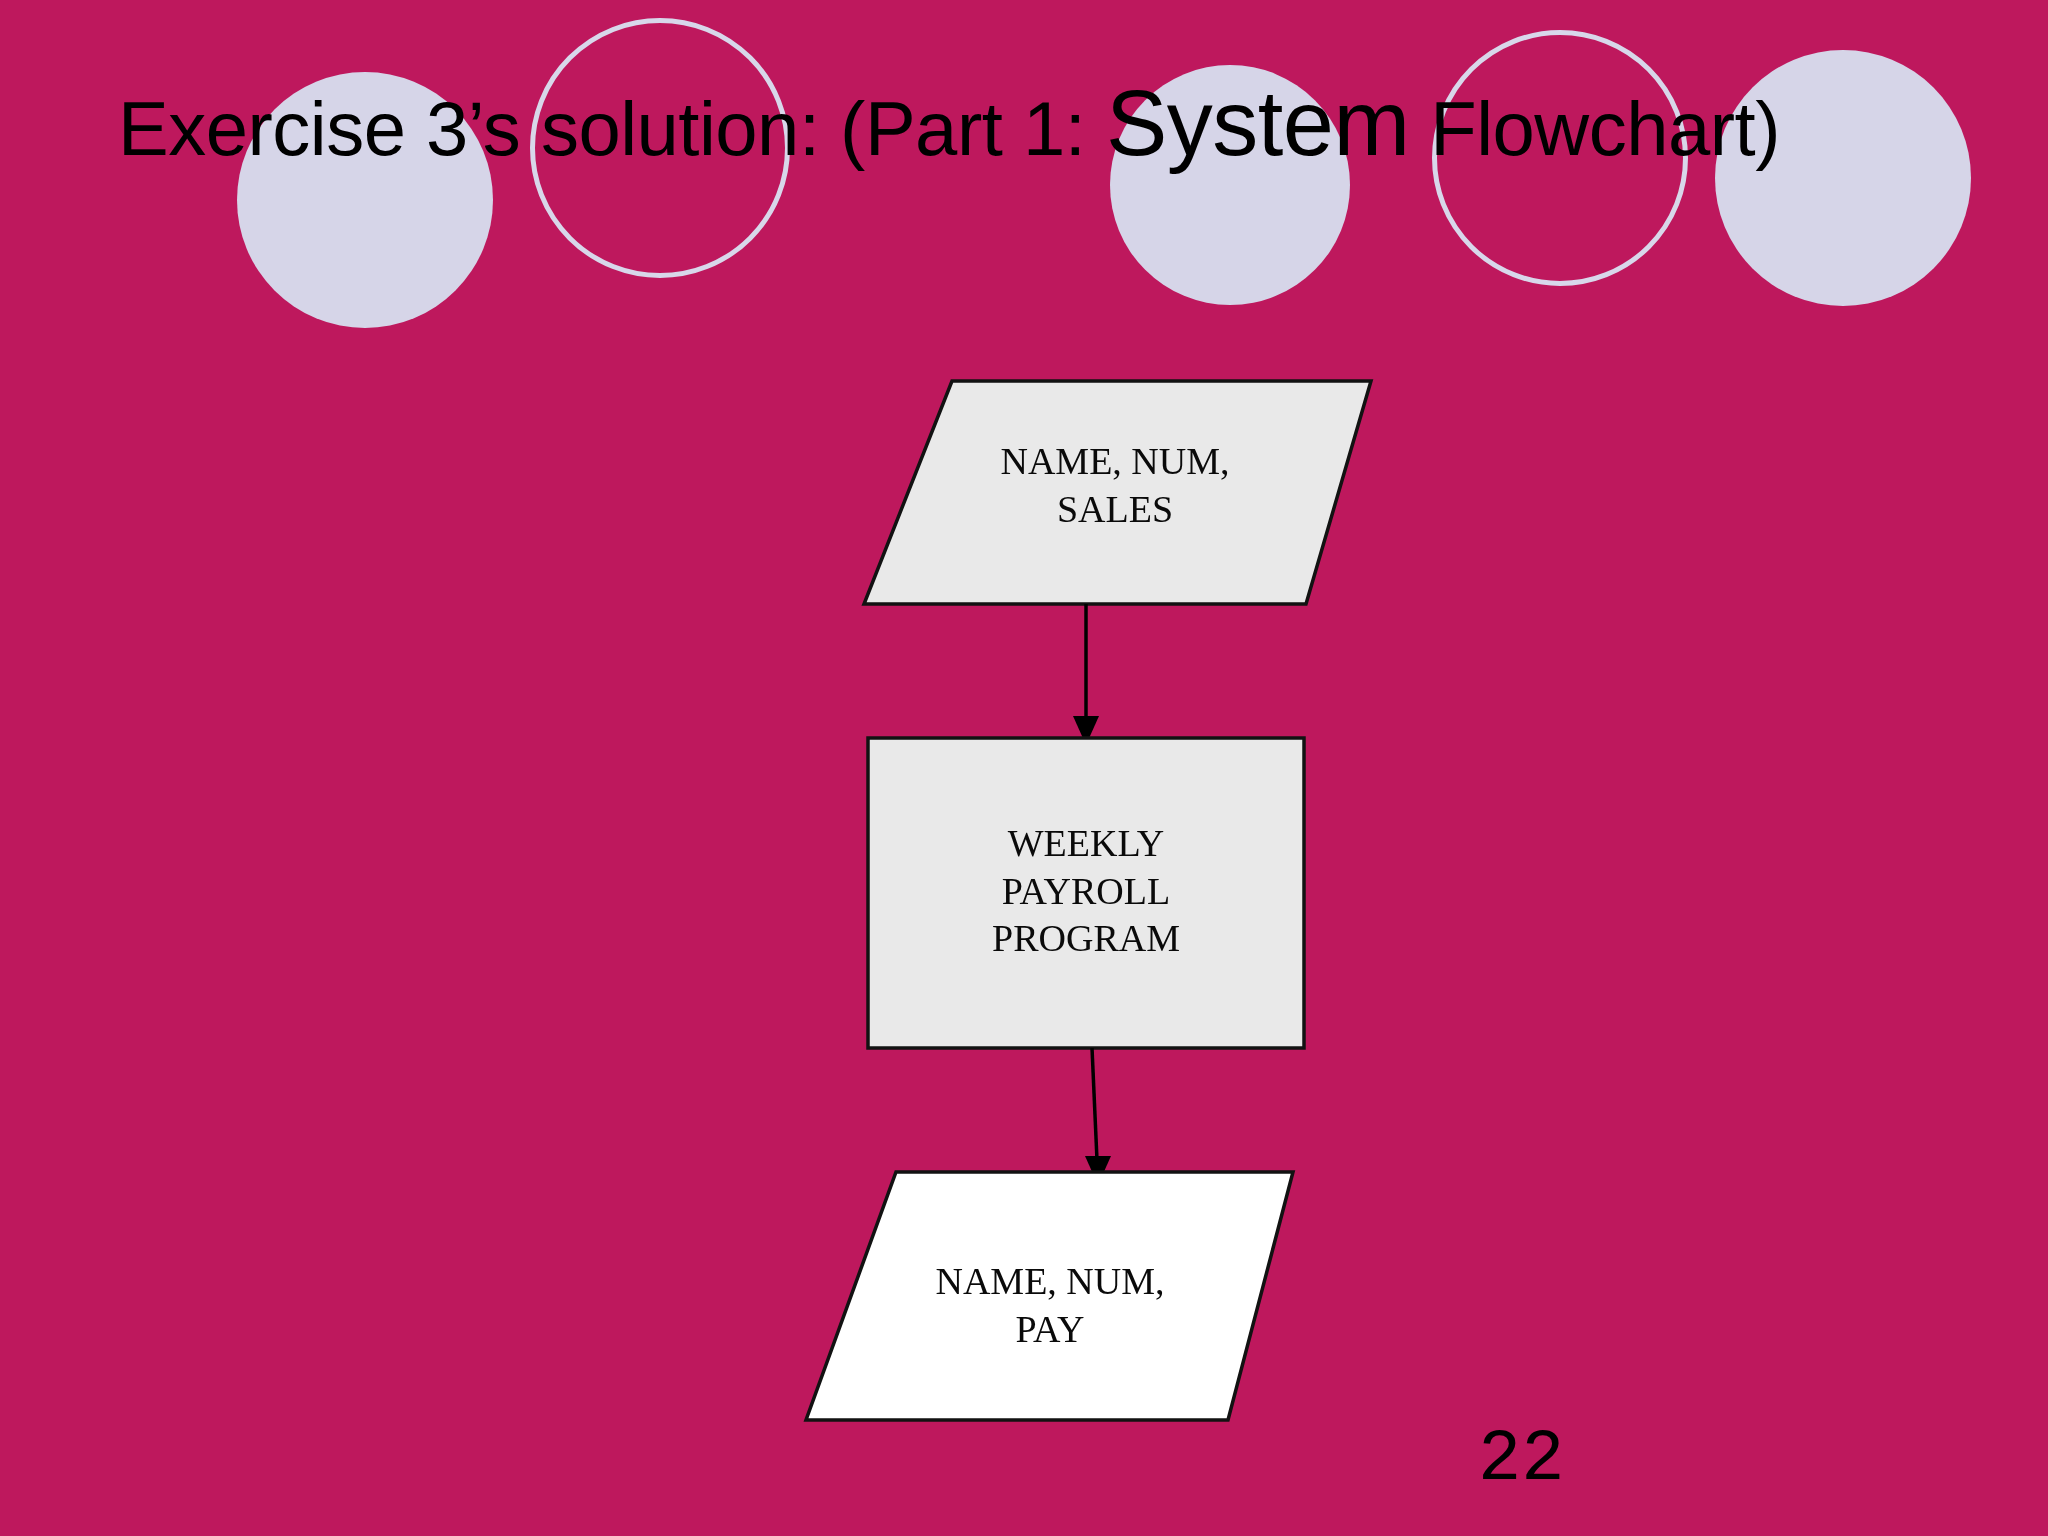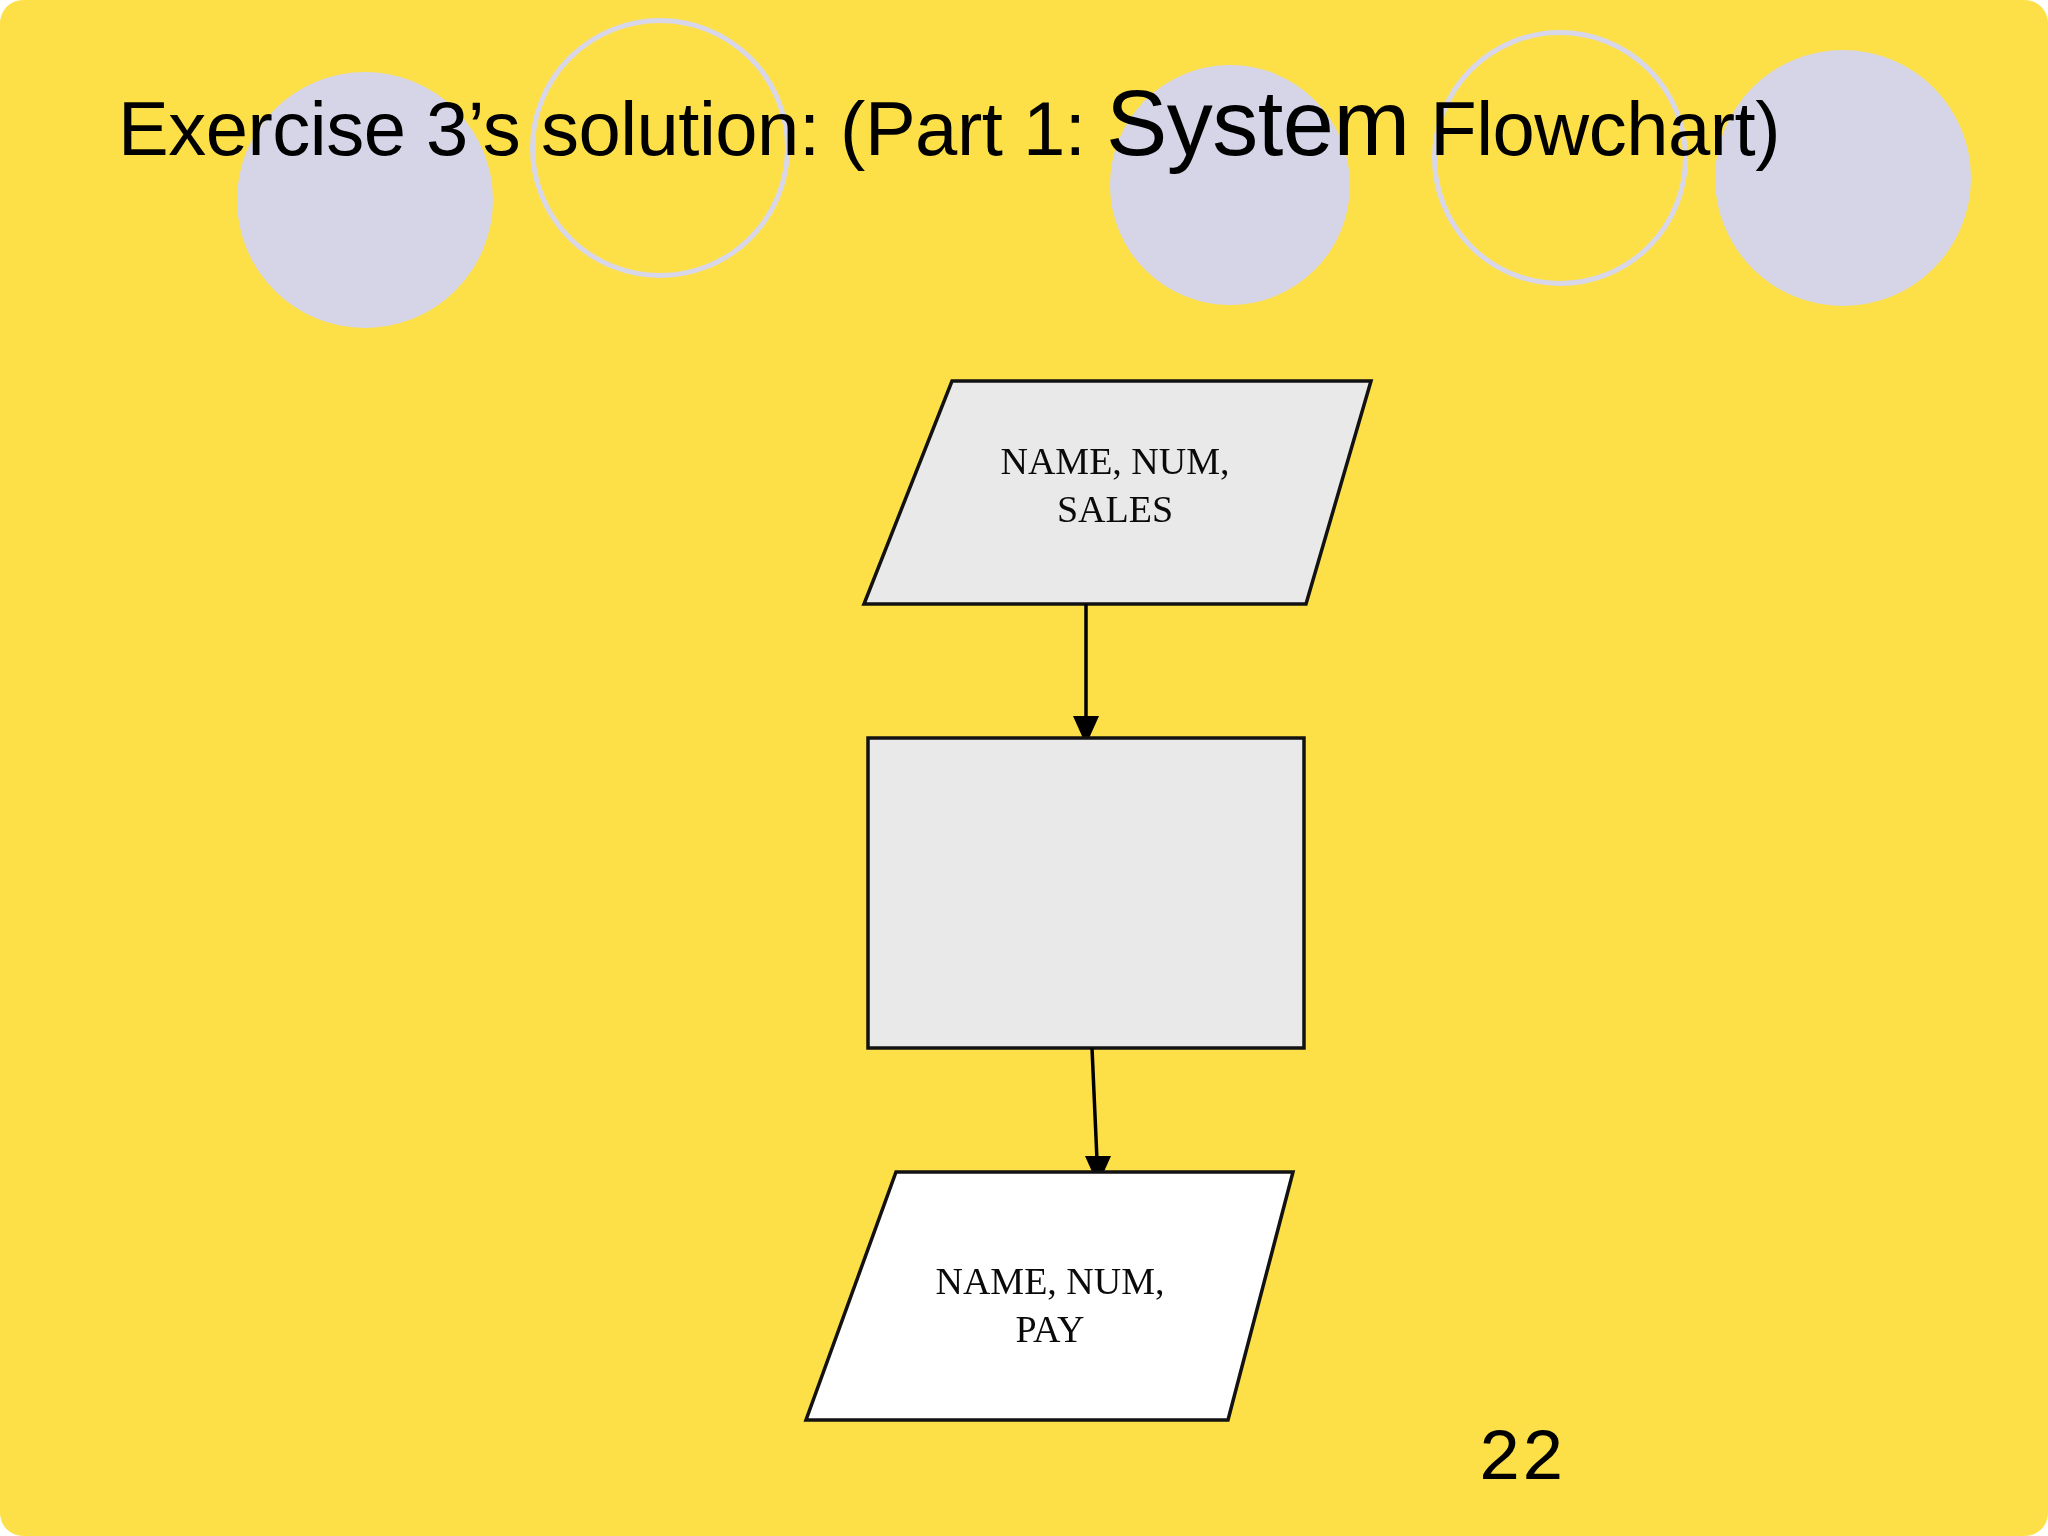--- a/index.html
+++ b/index.html
@@ -13,22 +13,21 @@
     position: relative;
     overflow: hidden;
     font-family: "Liberation Sans", sans-serif;
     -webkit-font-smoothing: antialiased;
   }
 
   
   #slide {
     position: absolute;
     inset: 0;
-    background: #fde047;
-    border-radius: 23px;
+    background: #be185d;
   }
 
   
   #deco-band {
     position: absolute;
     left: 0;
     top: 0;
     width: 2048px;
     height: 340px;
     pointer-events: none;
@@ -131,20 +130,23 @@
 
       <line x1="1092" y1="1048" x2="1097" y2="1160" stroke="#000000" stroke-width="3.5"></line>
       <polygon points="1085,1156 1111,1156 1098,1185" fill="#000000"></polygon>
 
       <polygon points="896,1172 1293,1172 1228,1420 806,1420" fill="#ffffff" stroke="#121212" stroke-width="3.5" stroke-linejoin="miter"></polygon>
     </svg>
 
     <div class="node-label" style="top:438px; left:880px; width:470px;">NAME, NUM,
 SALES</div>
 
+    <div class="node-label" style="top:820px; left:868px; width:436px;">WEEKLY
+PAYROLL
+PROGRAM</div>
 
     <div class="node-label" style="top:1258px; left:815px; width:470px;">NAME, NUM,
 PAY</div>
   </div>
 
   <div id="page-number">22</div>
 
 </div>
 
 </body></html>

